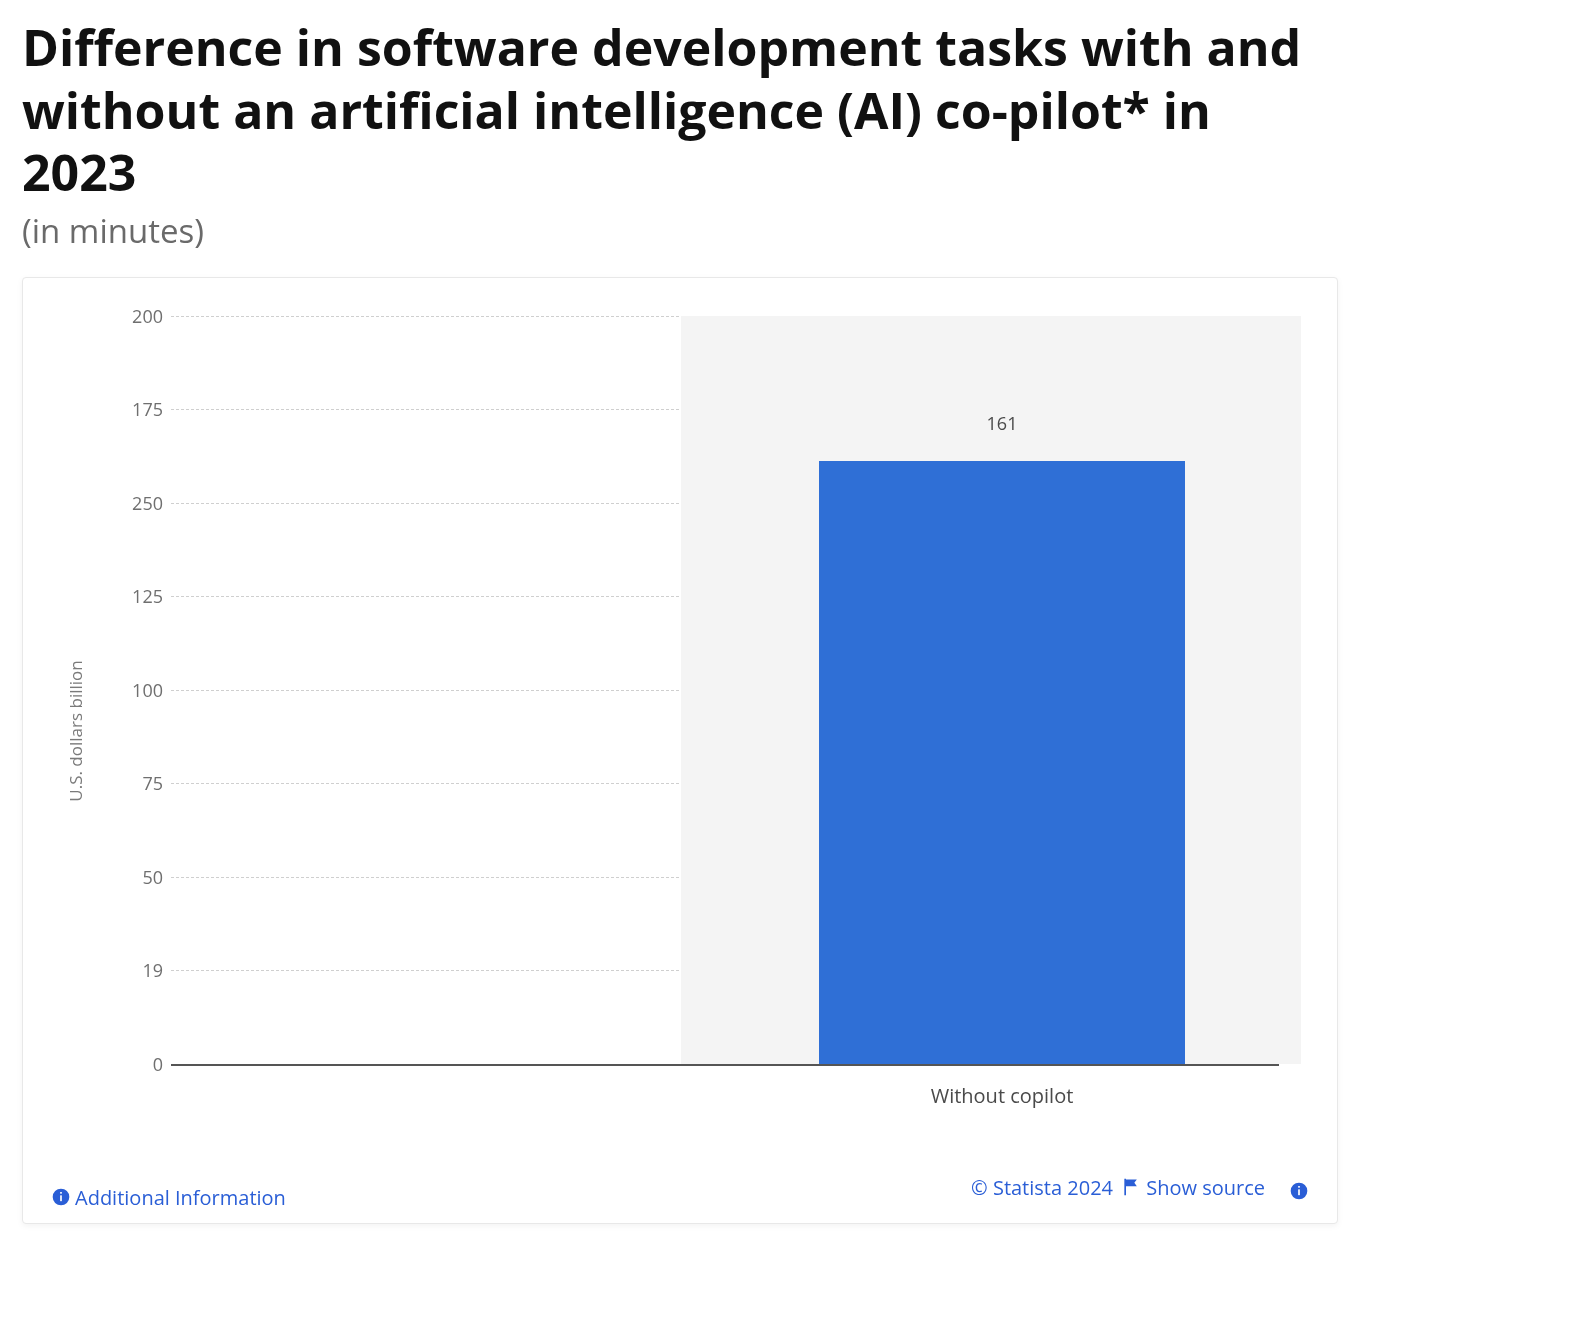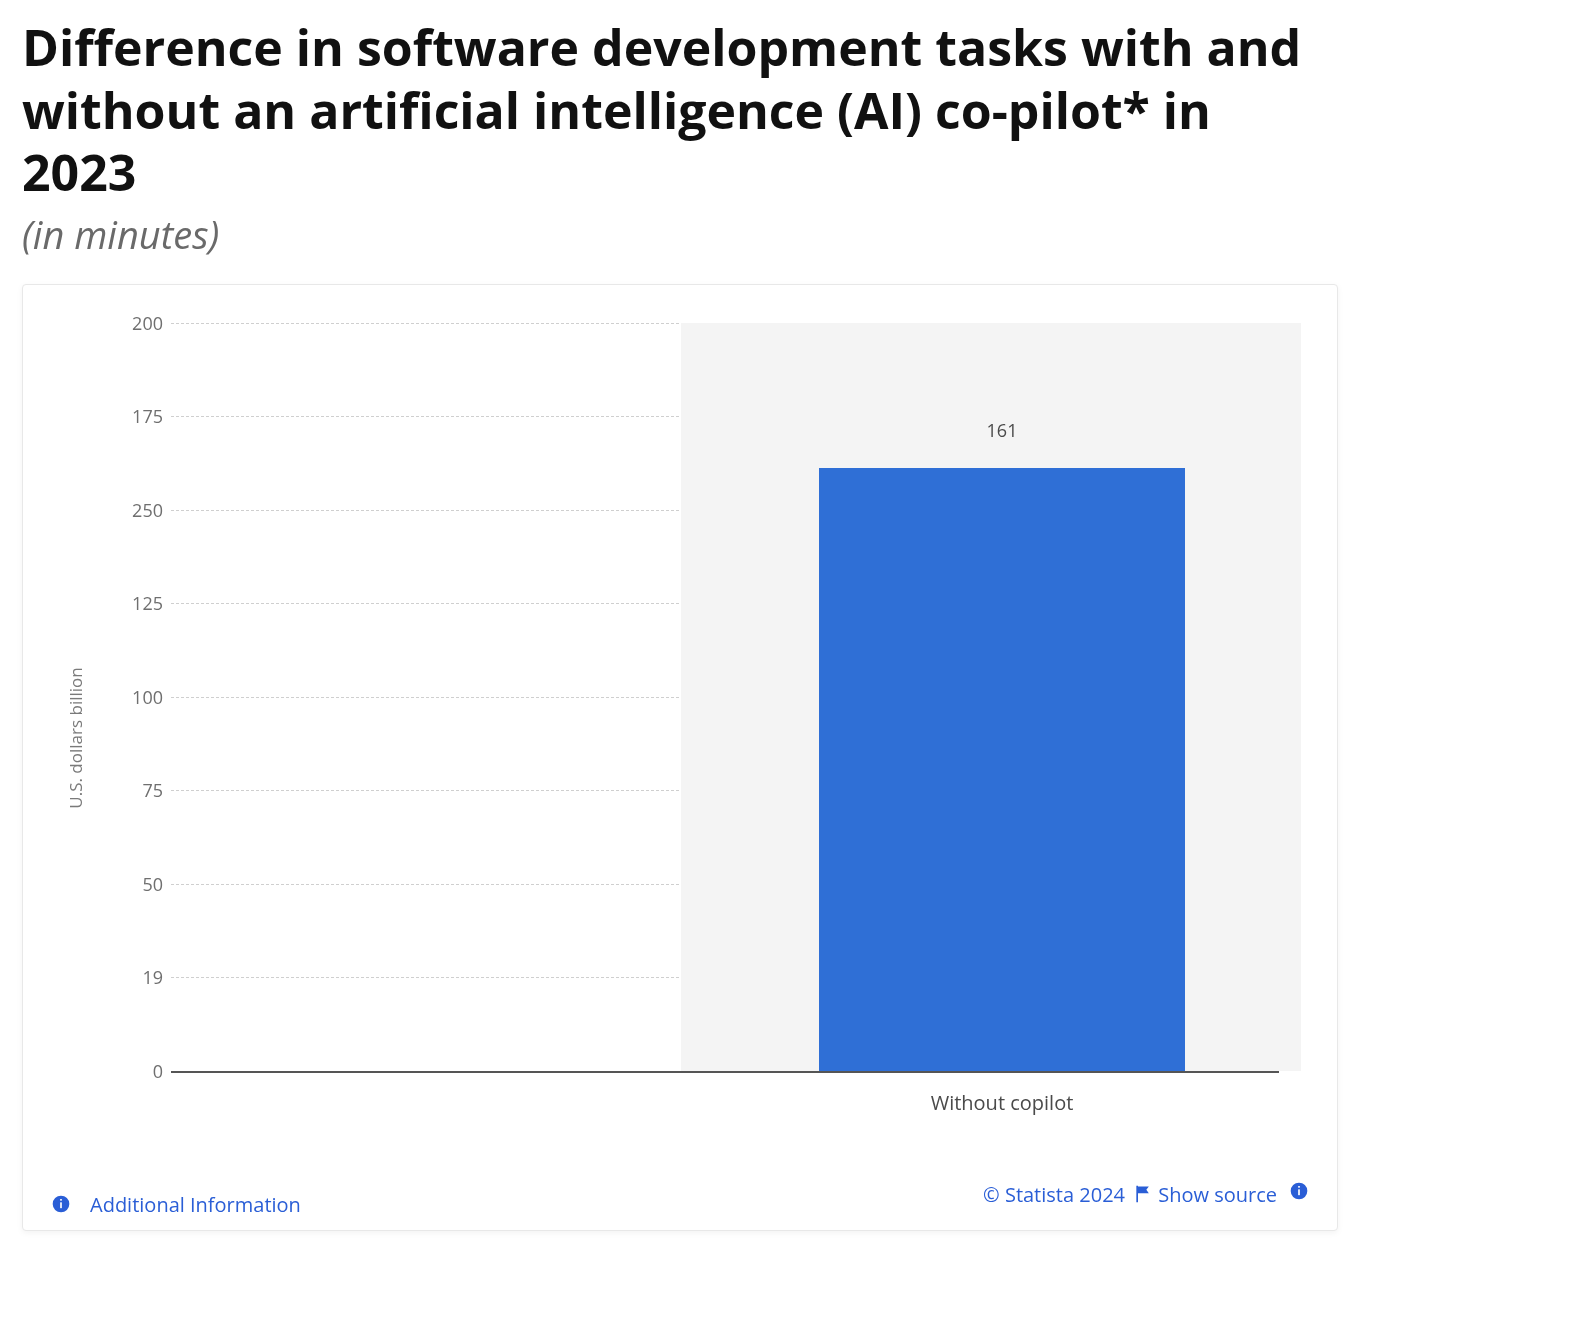--- a/index.html
+++ b/index.html
@@ -1,35 +1,35 @@
 <!DOCTYPE html>
 <html><head>
 <meta charset="utf-8">
 <style>
   html,body{margin:0;padding:0;font-family:"Open Sans","Segoe UI",Arial,sans-serif;color:#1a1a1a;background:#fff}
   .page{width:1360px;box-sizing:border-box;padding:10px 22px 30px 22px}
   .title{font-size:50px;font-weight:700;line-height:1.25;margin:6px 0 4px 0;color:#111}
-  .subtitle{font-size:38px;font-style:italic;color:#6a6a6a;margin:0 0 24px 0;font-weight:400}
+  .subtitle{font-size:33px;color:#6a6a6a;margin:0 0 24px 0;font-weight:400}
   .card{border:1px solid #e8e8e8;border-radius:4px;box-shadow:0 2px 6px rgba(0,0,0,.05);background:#fff;padding:28px 28px 12px 28px;position:relative}
   .chart{position:relative;width:100%;height:850px;margin:0 auto}
   
   .plot{position:absolute;left:120px;right:30px;top:10px;bottom:90px;border-bottom:2px solid #555}
   .grid-line{position:absolute;left:0;right:0;border-top:1px dashed #cfcfcf;height:0}
   .ytick{position:absolute;left:-50px;width:42px;text-align:right;font-size:18px;color:#6f6f6f;transform:translateY(-50%)}
   .bar-slot{position:absolute;bottom:0;top:0}
   .bar-band{position:absolute;top:0;bottom:0;background:#f4f4f4}
   .bar{position:absolute;bottom:0;background:#2f6fd6}
   .bar-label{position:absolute;width:100%;text-align:center;font-size:18px;color:#4a4a4a;transform:translateY(-26px)}
   .xcat{position:absolute;top:100%;width:100%;text-align:center;font-size:20px;color:#4a4a4a;padding-top:18px}
   .yaxis-title{position:absolute;left:24px;top:50%;transform:translate(-50%,-50%) rotate(-90deg);transform-origin:center;font-size:17px;color:#7a7a7a;white-space:nowrap}
   .footer-row{display:flex;justify-content:space-between;align-items:flex-end;margin-top:18px}
-  .link{color:#2a5ed6;font-size:20px;display:inline-flex;align-items:center;gap:19px;cursor:pointer}
+  .link{color:#2a5ed6;font-size:20px;display:inline-flex;align-items:center;gap:4px;cursor:pointer}
   .right-links{text-align:right;font-size:20px}
   .right-links .copyright{color:#2a5ed6;margin-bottom:10px;display:inline-flex;align-items:center;gap:8px}
-  .right-links .source{color:#2a5ed6;display:inline-flex;align-items:flex-start;gap:12px;cursor:pointer}
+  .right-links .source{color:#2a5ed6;display:inline-flex;align-items:flex-end;gap:24px;cursor:pointer}
   svg.icon{width:20px;height:20px;fill:#2a5ed6;flex:0 0 auto}
 </style>
 </head>
 <body>
 
 <div class="page">
   <h1 class="title">Difference in software development tasks with and without an artificial intelligence (AI) co-pilot* in 2023</h1>
   <div class="subtitle">(in minutes)</div>
 
   <div class="card">

